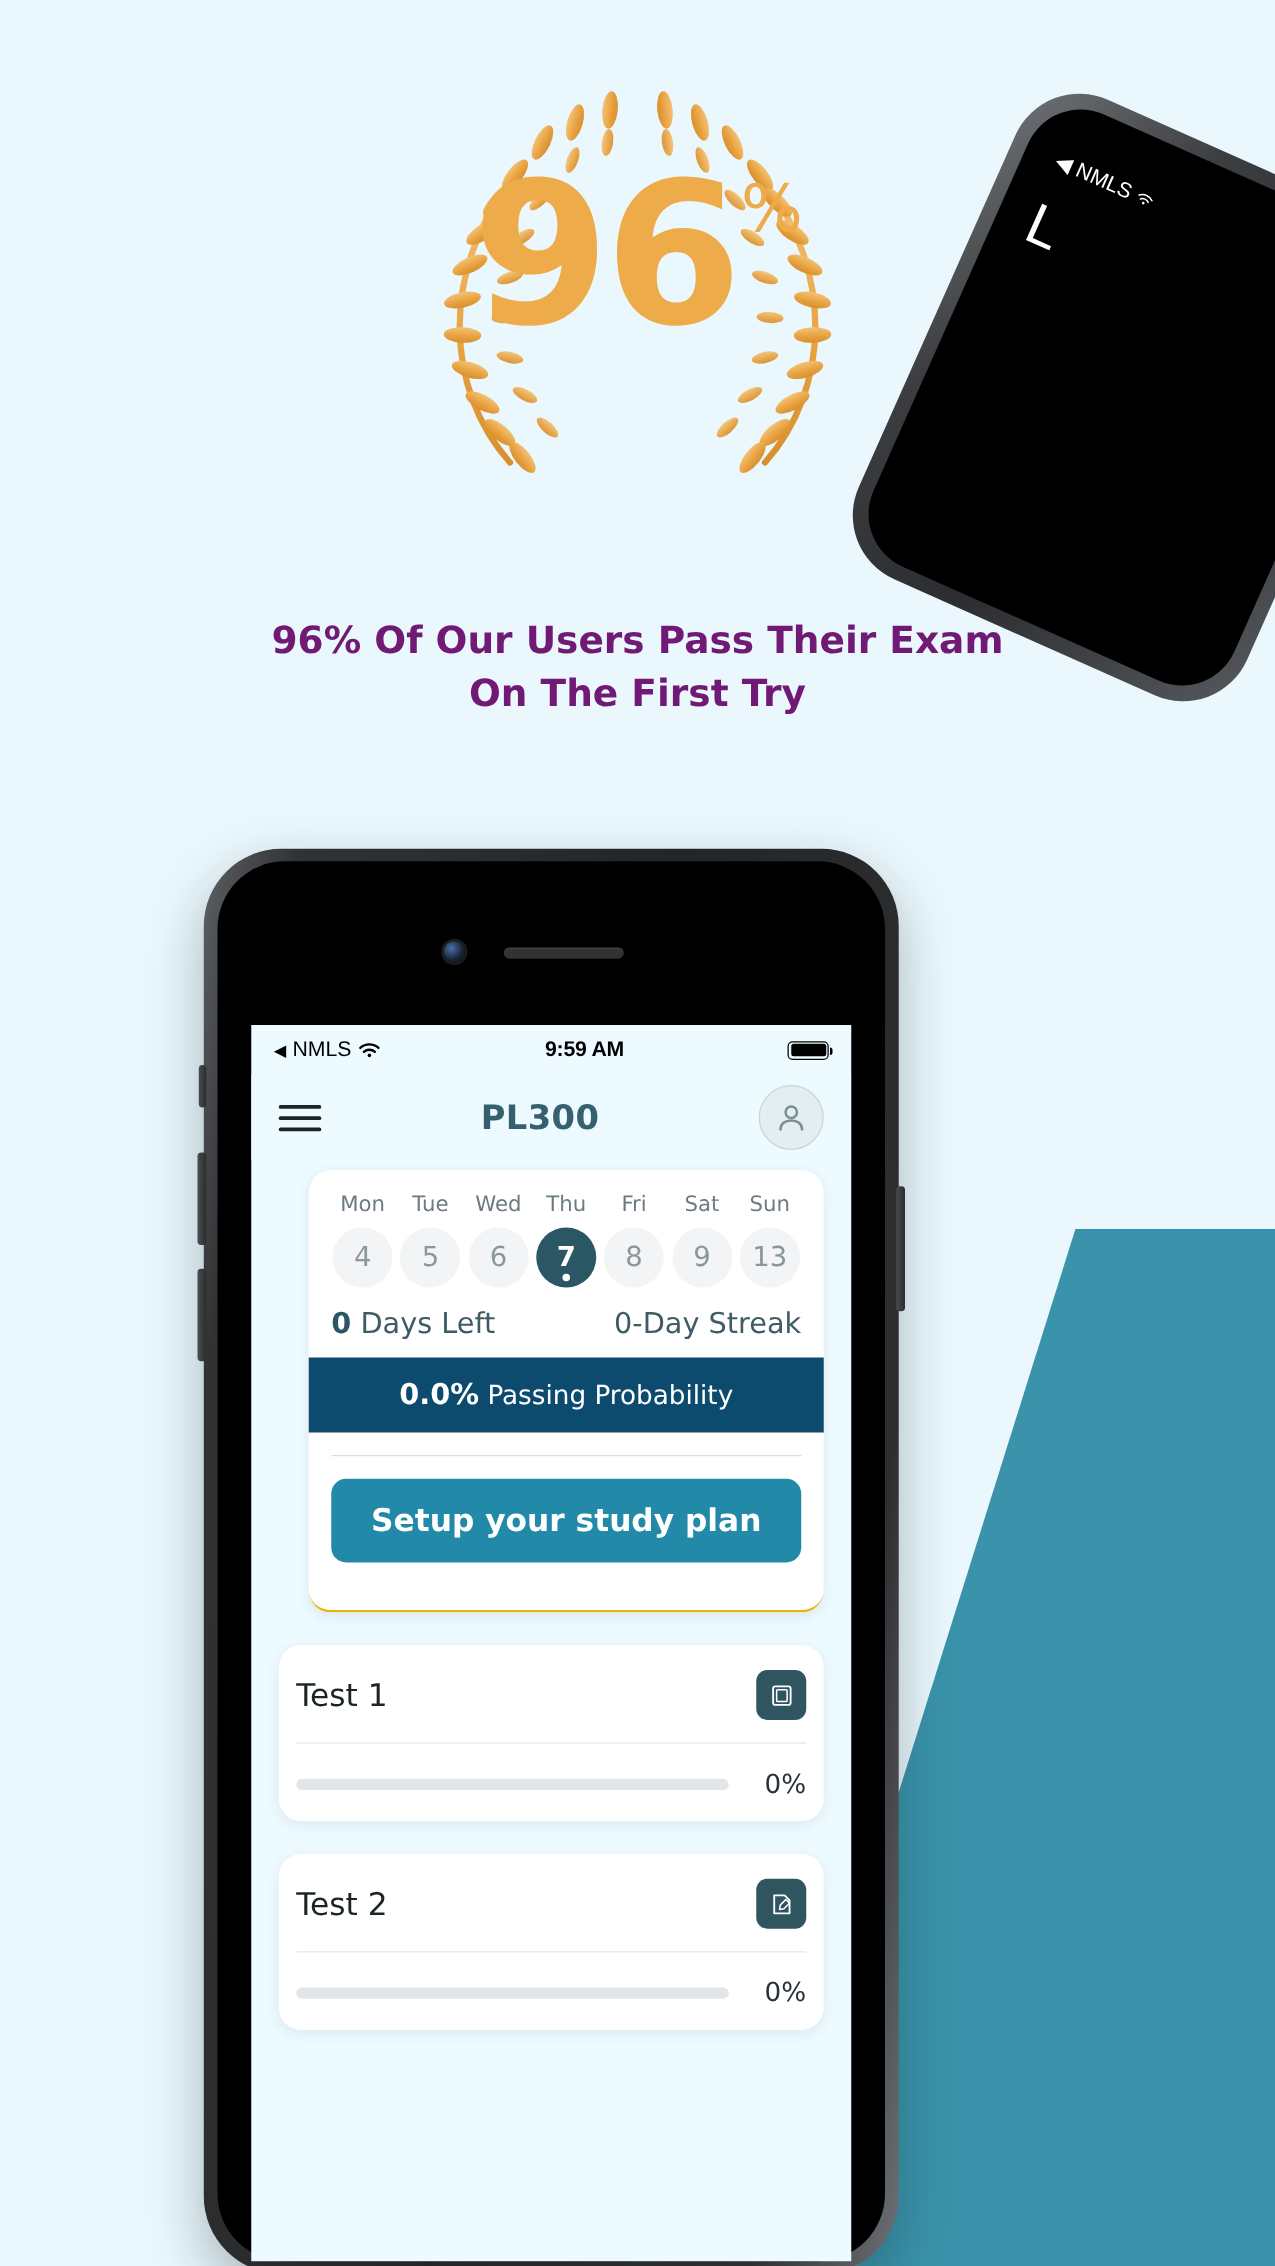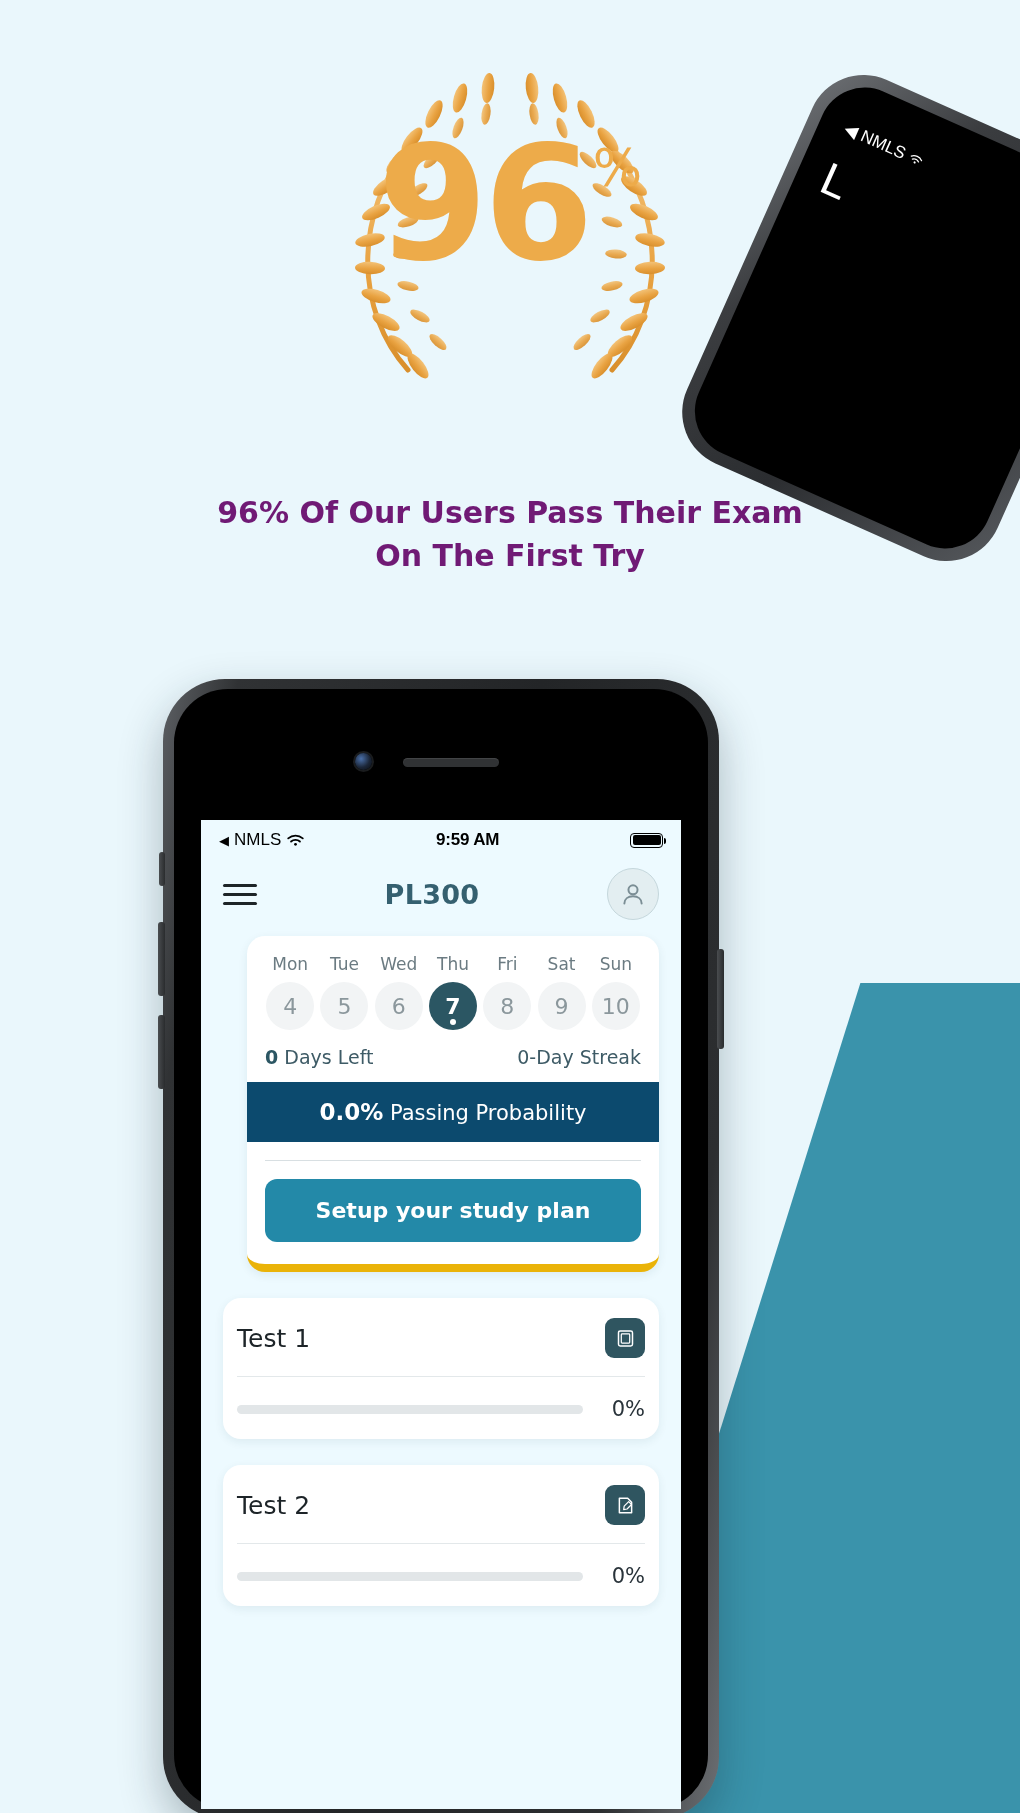--- a/index.html
+++ b/index.html
@@ -256,22 +256,22 @@
   }
   .avatar svg { width: 28px; height: 28px; }
 
   .card {
     background: #fff;
     border-radius: 18px;
     margin: 8px 22px 0;
     box-shadow: 0 3px 10px rgba(20,60,80,0.08);
   }
   .plan-card {
-    border-bottom: 8px solid #eab308;
-    padding-bottom: 8px;
+    border-bottom: 2px solid #eab308;
+    padding-bottom: 24px;
     margin-left: 46px;
   }
 
   .week-row {
     display: flex;
     padding: 18px 16px 4px;
   }
   .day-col { flex: 1; text-align: center; }
   .day-name {
     font-family: "DejaVu Sans", sans-serif;
@@ -299,21 +299,21 @@
     width: 6px; height: 6px;
     border-radius: 50%;
     background: #fff;
   }
 
   .meta-row {
     display: flex;
     justify-content: space-between;
     padding: 12px 18px 14px;
     font-family: "DejaVu Sans", sans-serif;
-    font-size: 19px;
+    font-size: 23px;
     color: #3e5b66;
   }
   .meta-row b { color: #2b5663; font-weight: 700; }
 
   .prob-banner {
     background: #0c4a6e;
     color: #fff;
     text-align: center;
     padding: 17px 0;
     font-family: "DejaVu Sans", sans-serif;
@@ -331,21 +331,21 @@
   .cta-btn {
     display: block;
     margin: 18px 18px 14px;
     background: #2389a8;
     color: #fff;
     border: none;
     border-radius: 12px;
     width: calc(100% - 36px);
     padding: 19px 0;
     font-family: "DejaVu Sans", sans-serif;
-    font-size: 22px;
+    font-size: 25px;
     font-weight: 700;
     cursor: pointer;
   }
 
   .test-card {
     margin-top: 26px;
     padding: 20px 14px 18px;
   }
   .test-head {
     display: flex;
@@ -656,21 +656,21 @@
             <div class="day-col">
               <div class="day-name">Fri</div>
               <div class="day-num">8</div>
             </div>
             <div class="day-col">
               <div class="day-name">Sat</div>
               <div class="day-num">9</div>
             </div>
             <div class="day-col">
               <div class="day-name">Sun</div>
-              <div class="day-num">10</div>
+              <div class="day-num">13</div>
             </div>
           </div>
 
           <div class="meta-row">
             <div>
               <b>0</b><span> Days Left</span>
             </div>
             <div>0-Day Streak</div>
           </div>
 

